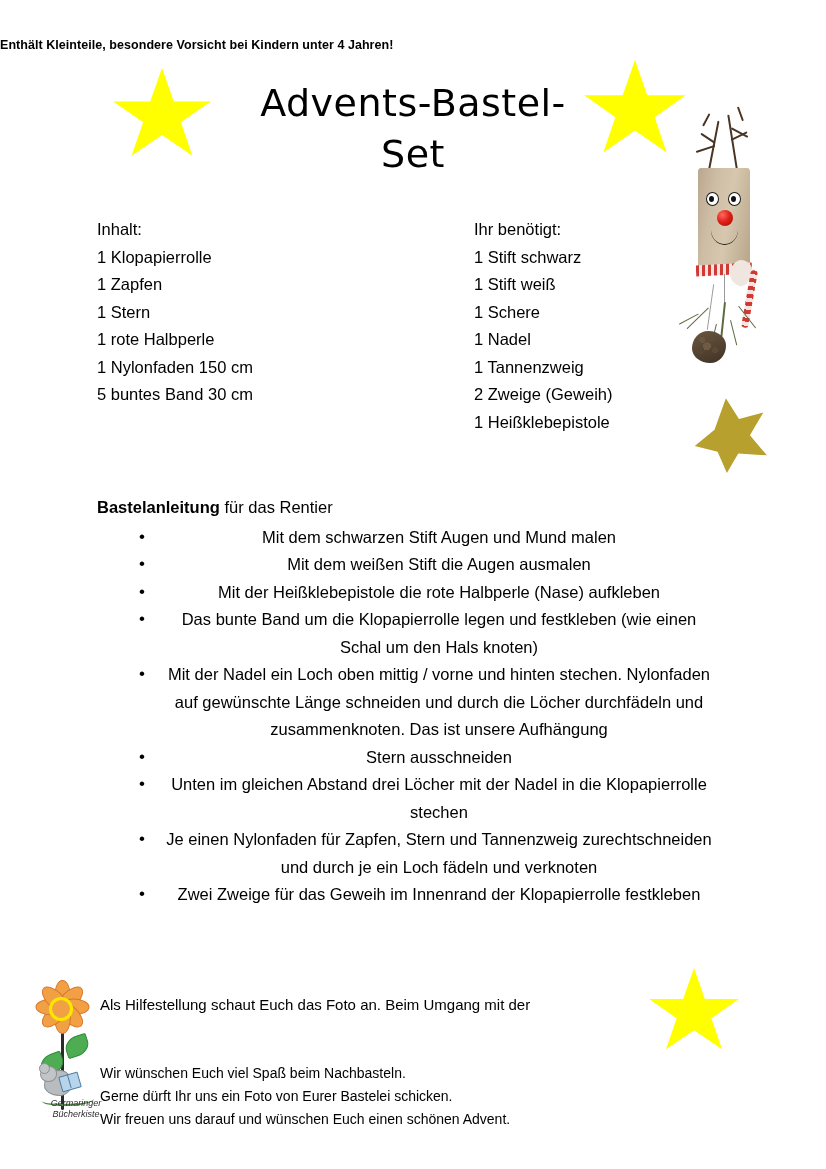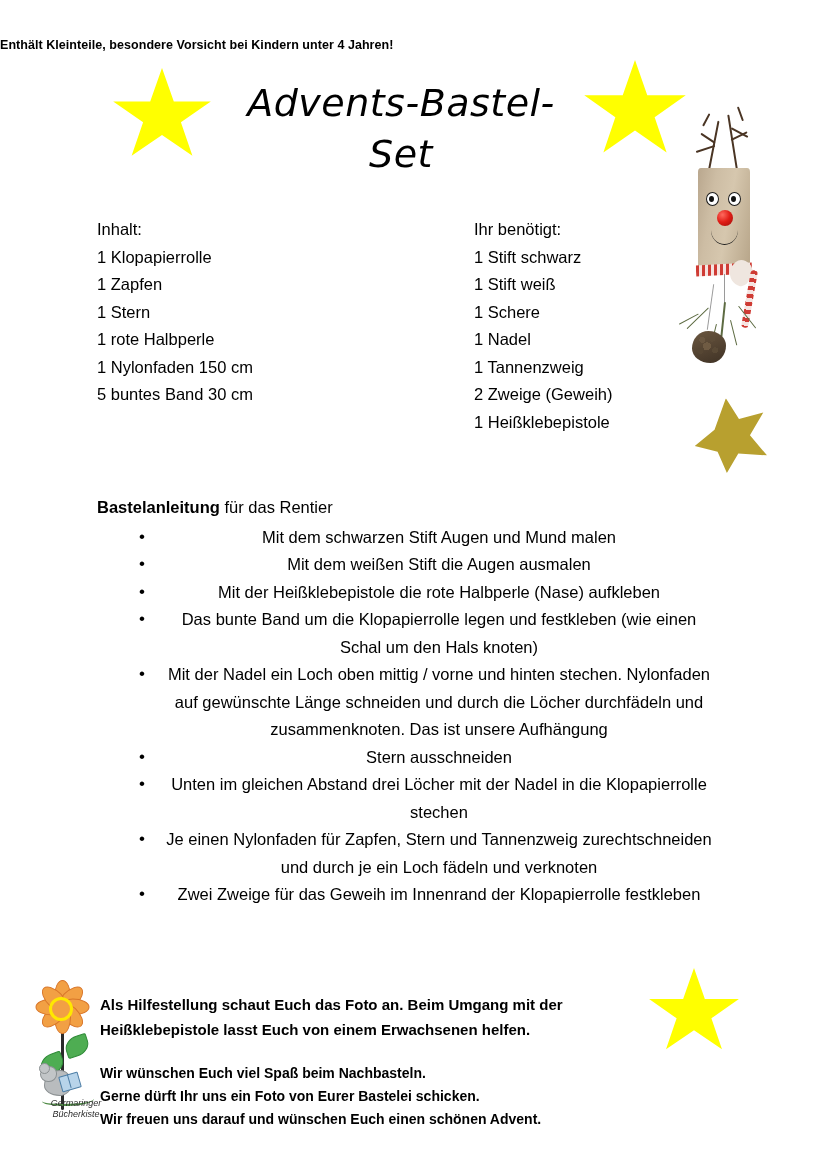--- a/index.html
+++ b/index.html
@@ -27,29 +27,28 @@
     width: 826px;
     font-size: 12.5px;
     font-weight: bold;
     letter-spacing: 0.05px;
   }
 
   
   .title {
     position: absolute;
     top: 78px;
-    left: 201px;
+    left: 213px;
     width: 400px;
     text-align: center;
     font-family: "DejaVu Sans", sans-serif;
     font-size: 38px;
     line-height: 1.35;
     letter-spacing: 0.5px;
     color: #000;
-    font-style: italic;
   }
 
   
   .star5 {
     position: absolute;
     background: #FFFF00;
     clip-path: polygon(50% 0%, 61.8% 35.2%, 98.8% 35.2%, 68.9% 57.2%,
                        80.4% 92.4%, 50% 70.6%, 19.6% 92.4%, 31.1% 57.2%,
                        1.2% 35.2%, 38.2% 35.2%);
   }
@@ -113,21 +112,21 @@
   }
 
   
   .footer-block {
     position: absolute;
     left: 100px;
     width: 560px;
   }
   #footer-help  { top: 992px; font-size: 15px;   line-height: 25px; }
   #footer-wish  { top: 1062px; font-size: 14px;  line-height: 23px; }
-  .footer-block .line { display: block; font-weight: bold; }
+  .footer-block .line { display: block; }
 
   
   #reindeer {
     position: absolute;
     left: 668px;
     top: 88px;
     width: 150px;
     height: 290px;
   }
   .tube {
@@ -416,21 +415,20 @@
       <li>Mit der Nadel ein Loch oben mittig / vorne und hinten stechen. Nylonfaden auf gewünschte Länge schneiden und durch die Löcher durchfädeln und zusammenknoten. Das ist unsere Aufhängung</li>
       <li>Stern ausschneiden</li>
       <li>Unten im gleichen Abstand drei Löcher mit der Nadel in die Klopapierrolle stechen</li>
       <li>Je einen Nylonfaden für Zapfen, Stern und Tannenzweig zurechtschneiden und durch je ein Loch fädeln und verknoten</li>
       <li>Zwei Zweige für das Geweih im Innenrand der Klopapierrolle festkleben</li>
     </ul>
   </div>
 
   <div class="footer-block" id="footer-help">
     <span class="line">Als Hilfestellung schaut Euch das Foto an. Beim Umgang mit der</span>
-    <span class="line">Heißklebepistole lasst Euch von einem Erwachsenen helfen.</span>
   </div>
 
   <div class="footer-block" id="footer-wish">
     <span class="line">Wir wünschen Euch viel Spaß beim Nachbasteln.</span>
     <span class="line">Gerne dürft Ihr uns ein Foto von Eurer Bastelei schicken.</span>
     <span class="line">Wir freuen uns darauf und wünschen Euch einen schönen Advent.</span>
   </div>
 
   <div id="logo">
     <div class="logo-stem"></div>

